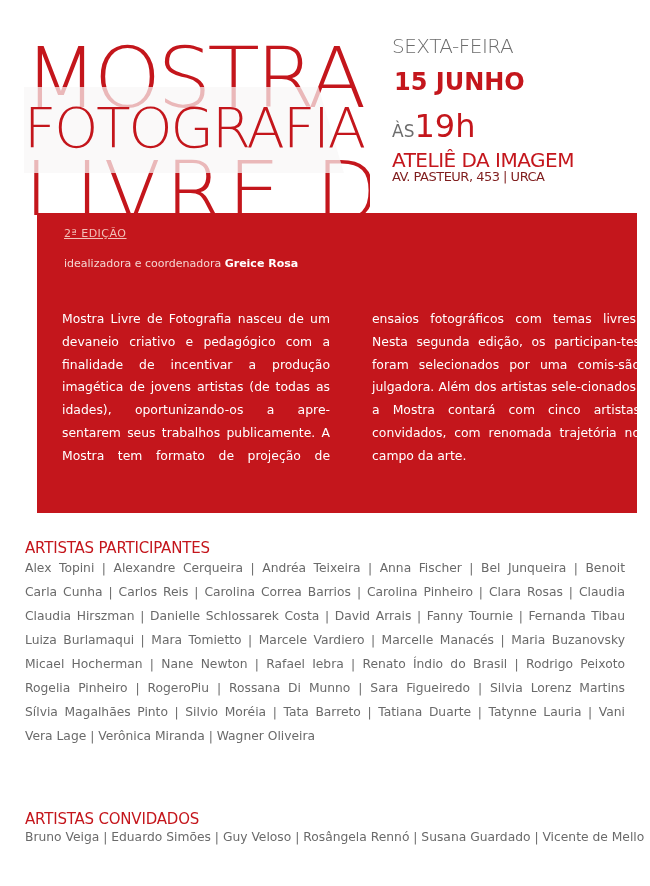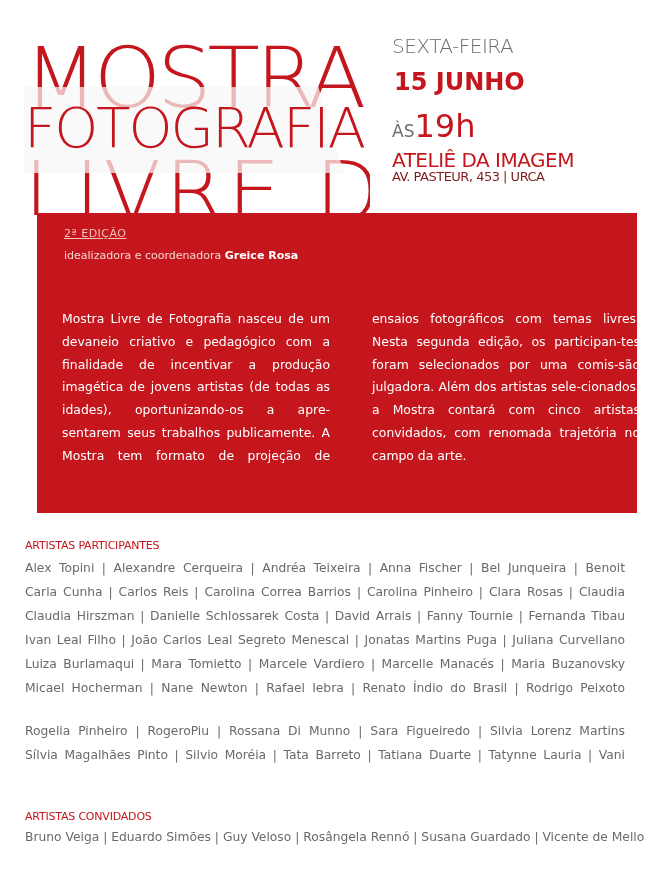--- a/index.html
+++ b/index.html
@@ -21,28 +21,28 @@
   .i-day { font-size: 20px; color: #6d6d6d; position: absolute; top: 0; left: 0; letter-spacing: -0.5px; font-weight: 300; }
   .i-date { font-size: 24px; color: #c4161c; position: absolute; top: 34px; left: 2px; letter-spacing: 0; font-weight: 700; }
   .i-time { position: absolute; top: 74px; left: 0; }
   .i-time .as { font-size: 17px; color: #6d6d6d; margin-top: 32px; }
   .i-time .h { font-size: 32px; color: #c4161c; }
   .i-place { font-size: 20px; color: #c4161c; position: absolute; top: 114px; left: 0; letter-spacing: -0.5px; }
   .i-addr { font-size: 13px; color: #7f1d1d; position: absolute; top: 134px; left: 0; letter-spacing: -0.5px; }
 
   .red-block { position: absolute; left: 25px; top: 213px; width: 600px; height: 300px; background: #c4161c; margin-left: 12px; }
   .edition { position: absolute; left: 27px; top: 14px; font-size: 11px; color: #f2c0b8; text-decoration: underline; letter-spacing: 0.5px; }
-  .credit { position: absolute; left: 27px; top: 36px; font-size: 11px; color: #f4d6d2; white-space: nowrap; text-align: center; }
+  .credit { position: absolute; left: 27px; top: 44px; font-size: 11px; color: #f4d6d2; white-space: nowrap; text-align: center; }
   .credit b { color: #ffffff; font-weight: bold; }
   .col { position: absolute; top: 95px; width: 268px; color: #ffffff; font-size: 12.4px; line-height: 22.8px; }
   .col-left { left: 25px; text-align: justify; text-align-last: justify; }
   .col-right { left: 335px; text-align: justify; }
   .col p { margin: 0; }
 
-  .sec-head { position: absolute; left: 25px; font-size: 11px; color: #c4161c; letter-spacing: -0.2px; }
+  .sec-head { position: absolute; left: 25px; font-size: 15px; color: #c4161c; letter-spacing: -0.2px; }
   .artists { position: absolute; left: 25px; width: 600px; color: #6a6a6a; font-size: 12.3px; line-height: 24px; }
   .artists .row { white-space: nowrap; display: flex; justify-content: space-between; }
   .artists .row.last { justify-content: flex-start; gap: 4px; }
   .guests { position: absolute; left: 25px; width: 600px; top: 830px; color: #6a6a6a; font-size: 12.3px; white-space: nowrap; display: flex; justify-content: space-between; }
 </style>
 </head>
 <body>
 
 <div class="title-wrap">
   <div class="t-line t-mostra">MOSTRA</div>
@@ -73,21 +73,21 @@
   <div class="col col-right">
     <p>ensaios fotográficos com temas livres. Nesta segunda edição, os participan-tes foram selecionados por uma comis-são julgadora. Além dos artistas sele-cionados, a Mostra contará com cinco artistas convidados, com renomada trajetória no campo da arte.</p>
   </div>
 </div>
 
 <div class="sec-head" style="top:539px;">ARTISTAS PARTICIPANTES</div>
 <div class="artists" style="top:556px;">
   <div class="row" style="display: block; text-align: justify; text-align-last: justify; white-space: normal; height: 24px; overflow: hidden;">Alex Topini | Alexandre Cerqueira | Andréa Teixeira | Anna Fischer | Bel Junqueira | Benoit Fournier</div>
   <div class="row" style="display: block; text-align: justify; text-align-last: justify; white-space: normal; height: 24px; overflow: hidden;">Carla Cunha | Carlos Reis | Carolina Correa Barrios | Carolina Pinheiro | Clara Rosas | Claudia D'Elia</div>
   <div class="row" style="display: block; text-align: justify; text-align-last: justify; white-space: normal; height: 24px; overflow: hidden;">Claudia Hirszman | Danielle Schlossarek Costa | David Arrais | Fanny Tournie | Fernanda Tibau</div>
-  <div class="row" style="display: block; text-align: justify; text-align-last: justify; white-space: normal; height: 24px; overflow: hidden;">Ivan Leal Filho | João Carlos Leal Segreto Menescal | Jonatas Martins Puga | Juliana Curvellano</div>
   <div class="row" style="display: block; text-align: justify; text-align-last: justify; white-space: normal; height: 24px; overflow: hidden;">Luiza Burlamaqui | Mara Tomietto | Marcele Vardiero | Marcelle Manacés | Maria Buzanovsky</div>
   <div class="row" style="display: block; text-align: justify; text-align-last: justify; white-space: normal; height: 24px; overflow: hidden;">Micael Hocherman | Nane Newton | Rafael Iebra | Renato Índio do Brasil | Rodrigo Peixoto</div>
-  <div class="row" style="display: block; text-align: justify; text-align-last: justify; white-space: normal; height: 24px; overflow: hidden; margin-top: 19px;">Rogelia Pinheiro | RogeroPiu | Rossana Di Munno | Sara Figueiredo | Silvia Lorenz Martins</div>
+  <div class="row" style="display: block; text-align: justify; text-align-last: justify; white-space: normal; height: 24px; overflow: hidden;">Rogelia Pinheiro | RogeroPiu | Rossana Di Munno | Sara Figueiredo | Silvia Lorenz Martins</div>
   <div class="row" style="display: block; text-align: justify; text-align-last: justify; white-space: normal; height: 24px; overflow: hidden;">Sílvia Magalhães Pinto | Silvio Moréia | Tata Barreto | Tatiana Duarte | Tatynne Lauria | Vani Ribeiro</div>
+  <div class="row last">Vera Lage | Verônica Miranda | Wagner Oliveira</div>
 </div>
 
 <div class="sec-head" style="top:810px;">ARTISTAS CONVIDADOS</div>
 <div class="guests" style="display: block; text-align: justify; text-align-last: justify;">Bruno Veiga | Eduardo Simões | Guy Veloso | Rosângela Rennó | Susana Guardado | Vicente de Mello</div>
 
 </body></html>

